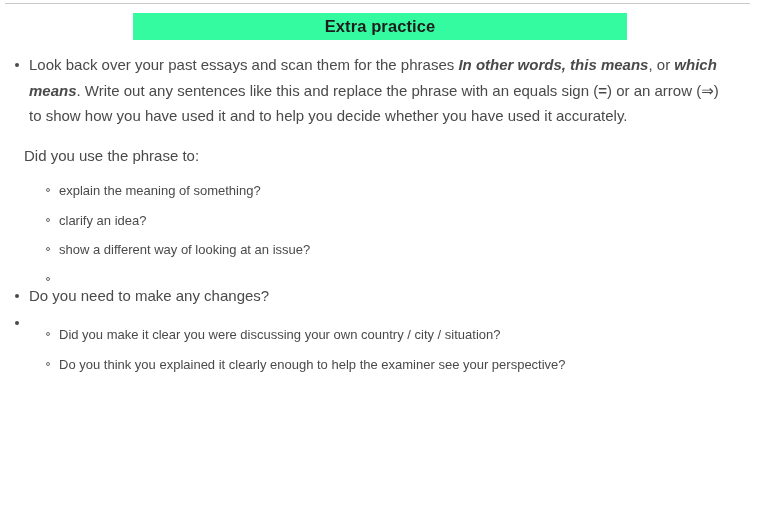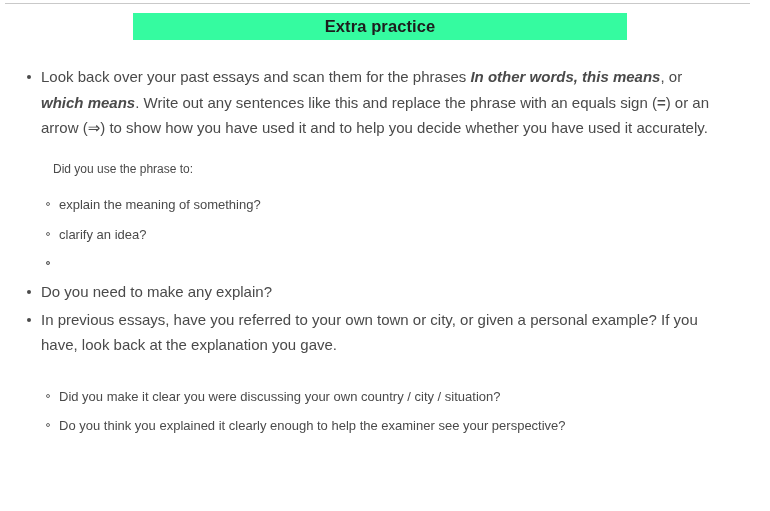--- a/index.html
+++ b/index.html
@@ -54,21 +54,21 @@
   
   .content {
     position: absolute;
     left: 0;
     top: 48px;
     width: 770px;
   }
 
   ul.level1 {
     list-style: none;
-    margin: 16px;
+    margin: 4px;
     padding: 0;
   }
   ul.level1 > li.bullet {
     position: relative;
     padding-left: 25px;
     padding-right: 40px;
     margin: 0 0 2px 0;
     font-size: 15px;
     line-height: 25.5px;
   }
@@ -81,22 +81,22 @@
     background: #4a4a4a;
     border-radius: 50%;
   }
 
   .para-text { display: inline; }
   .bi { font-weight: bold; font-style: italic; }
   .b  { font-weight: bold; }
 
   
   .plain-line {
-    padding-left: 53px;
-    font-size: 12px;
+    padding-left: 24px;
+    font-size: 15px;
     line-height: 25.5px;
     margin-top: 14px;
     margin-bottom: 10px;
   }
 
   
   ul.level2 {
     list-style: none;
     margin: 0;
     padding: 0;
@@ -149,36 +149,36 @@
       <li class="subbullet">
         <span class="marker-circle"></span>
         <span>explain the meaning of something?</span>
       </li>
       <li class="subbullet">
         <span class="marker-circle"></span>
         <span>clarify an idea?</span>
       </li>
       <li class="subbullet">
         <span class="marker-circle"></span>
+        <span>show a different way of looking at an issue?</span>
       </li>
       <li class="subbullet">
         <span class="marker-circle"></span>
       </li>
     </ul>
 
     <div class="gap-mid"></div>
 
     <ul class="level1">
       <li class="bullet">
         <span class="marker-disc"></span>
-        <span class="para-text">Do you need to make any explain?</span>
+        <span class="para-text">Do you need to make any changes?</span>
       </li>
       <li class="bullet">
         <span class="marker-disc"></span>
-        <span class="para-text">In previous essays, have you referred to your own town or city, or given a personal example? If you have, look back at the explanation you gave.</span>
       </li>
     </ul>
 
     <div class="gap-small"></div>
 
     <ul class="level2">
       <li class="subbullet">
         <span class="marker-circle"></span>
         <span>Did you make it clear you were discussing your own country / city / situation?</span>
       </li>

